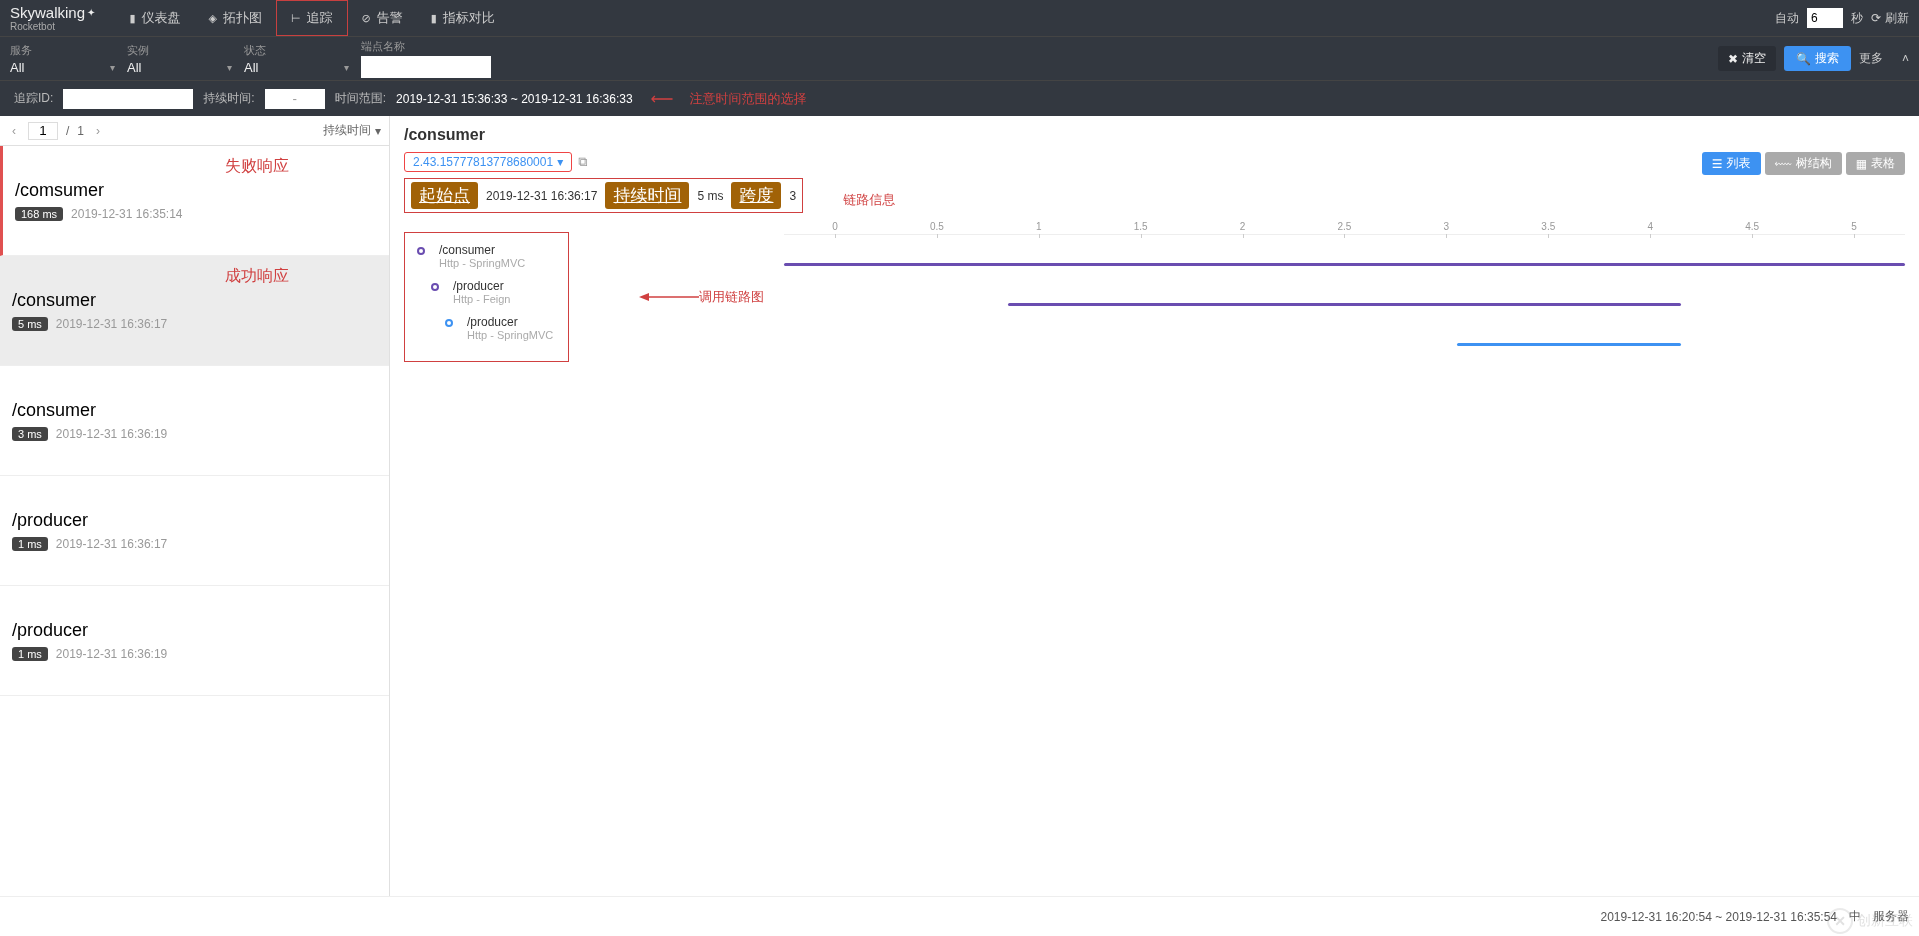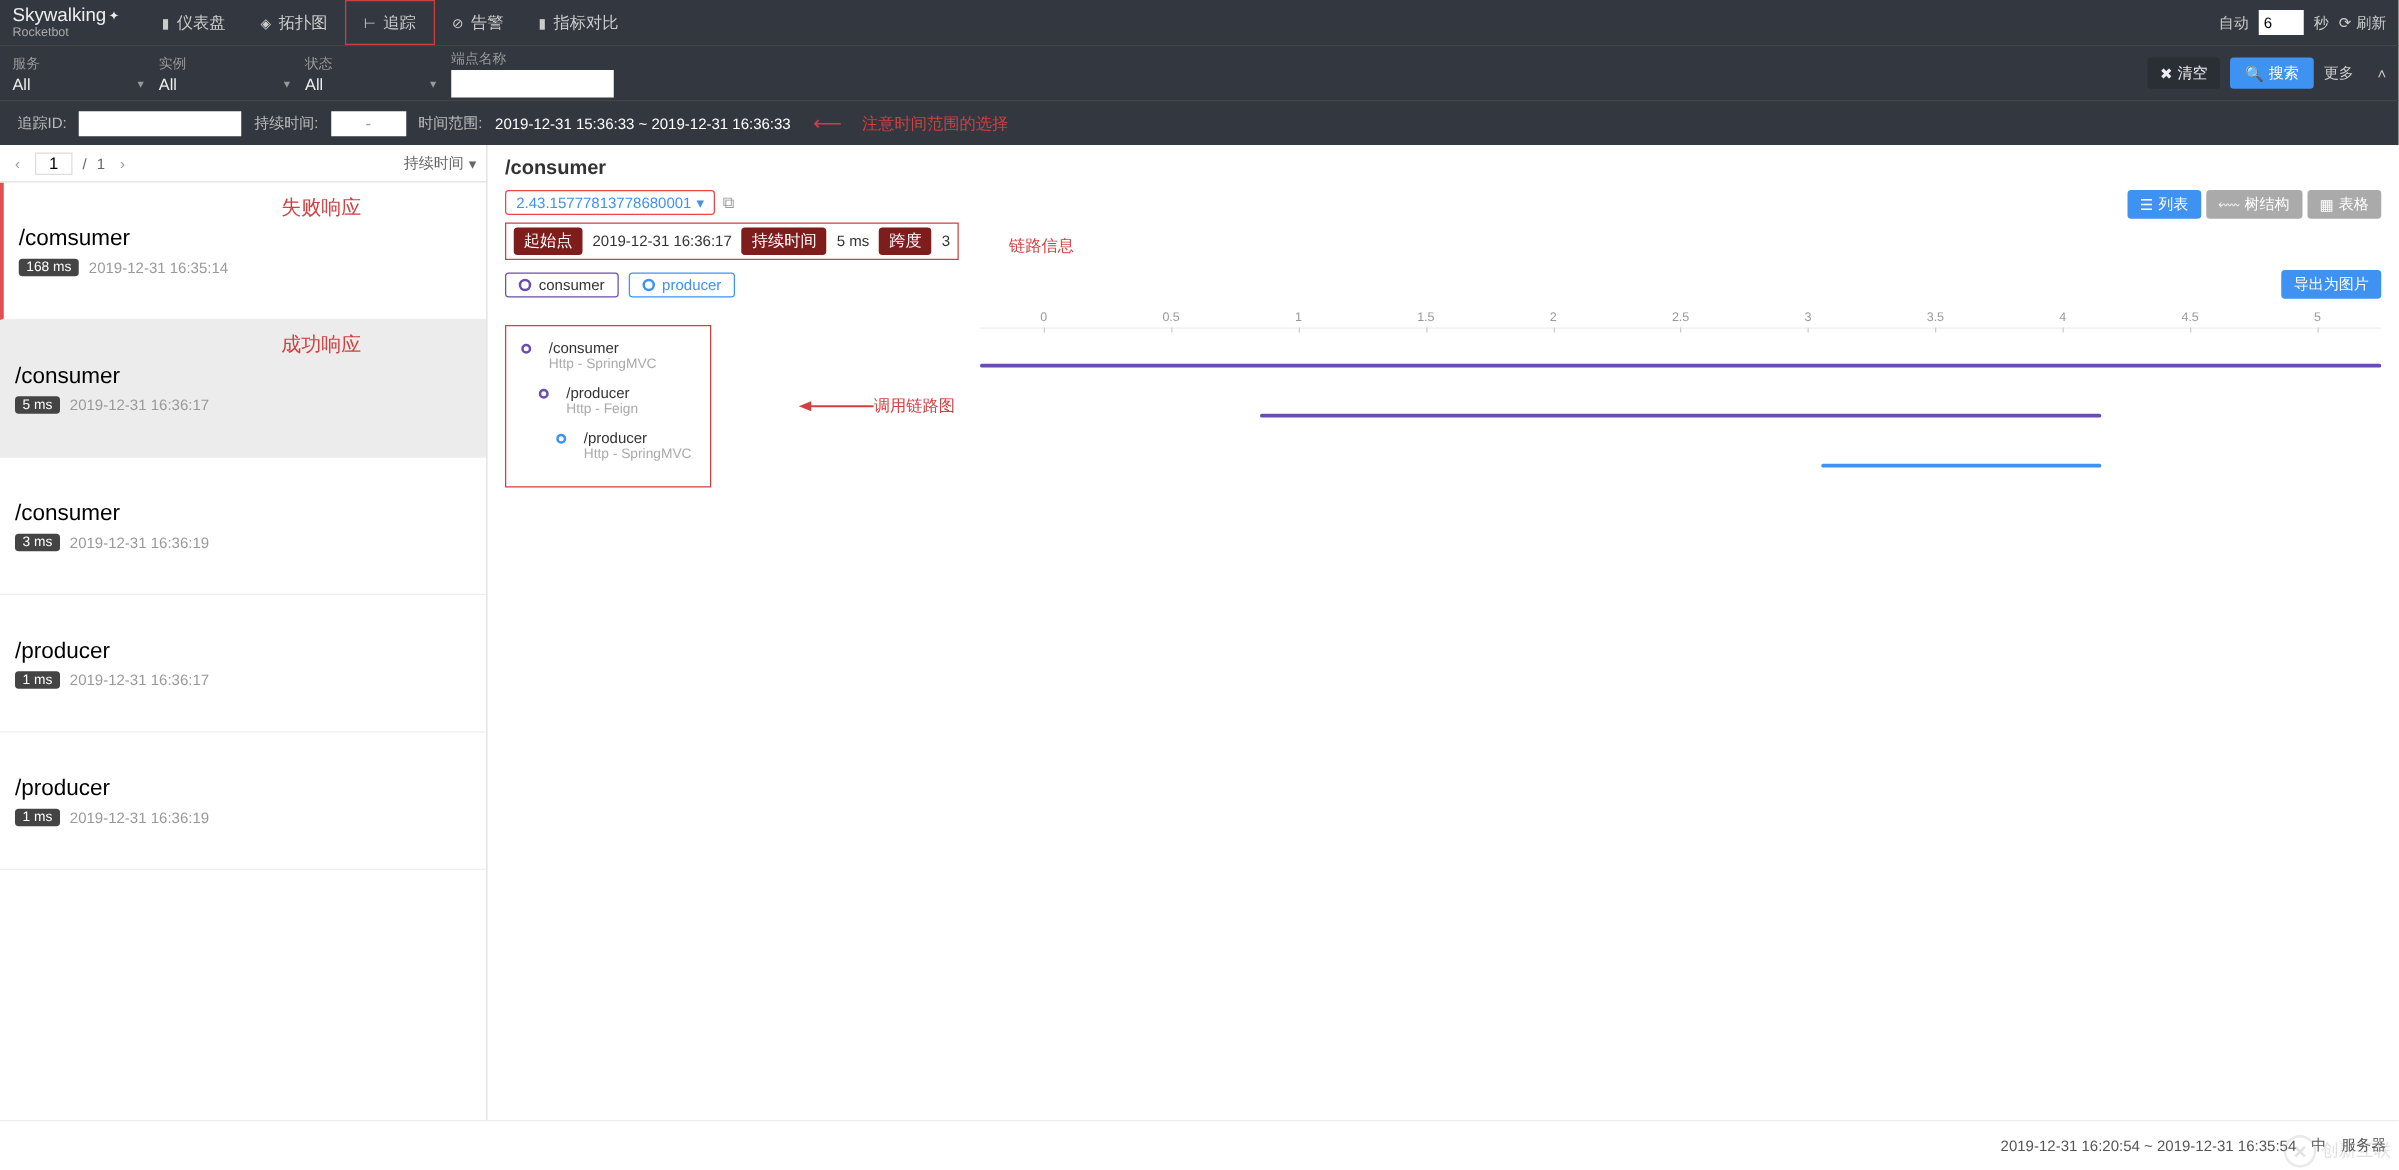--- a/index.html
+++ b/index.html
@@ -60,21 +60,21 @@
 .duration-badge { background: #444; color: #fff; padding: 1px 6px; border-radius: 3px; font-size: 11px; }
 .trace-annotation { position: absolute; right: 100px; top: 10px; color: #d04040; font-size: 16px; }
 
 
 .detail { flex: 1; padding: 10px 14px; overflow: auto; position: relative; }
 .detail-title { font-size: 16px; font-weight: 600; margin-bottom: 8px; }
 .trace-id-row { display: flex; align-items: center; gap: 6px; margin-bottom: 6px; }
 .trace-id-select { border: 1px solid #ef4444; color: #3d92f2; padding: 2px 8px; font-size: 12px; border-radius: 3px; display: flex; align-items: center; gap: 4px; }
 .copy-icon { color: #999; cursor: pointer; }
 .info-row { display: flex; align-items: center; gap: 8px; border: 1px solid #d04040; padding: 3px 6px; width: fit-content; margin-bottom: 8px; }
-.info-badge { background: #7f1d1d; color: #fff; padding: 2px 8px; border-radius: 3px; font-size: 13px; }
+.info-badge { background: #a16207; color: #fff; padding: 2px 8px; border-radius: 3px; font-size: 17px; text-decoration: underline; }
 .info-val { font-size: 12px; color: #333; }
 .info-annotation { color: #d04040; margin-left: 40px; font-size: 13px; }
 
 .view-tabs { position: absolute; right: 14px; top: 36px; display: flex; gap: 4px; }
 .view-tab { padding: 3px 10px; font-size: 12px; border-radius: 3px; cursor: pointer; display: flex; align-items: center; gap: 4px; }
 .view-tab.active { background: #3d92f2; color: #fff; }
 .view-tab.inactive { background: #aaa; color: #fff; }
 
 .legend-row { display: flex; align-items: center; gap: 8px; margin-bottom: 10px; }
 .legend-item { border: 1px solid; padding: 2px 10px; font-size: 12px; border-radius: 3px; display: flex; align-items: center; gap: 6px; }
@@ -288,31 +288,20 @@
       <span class="view-tab inactive">
           <span>⬳</span>
           <span>树结构</span>
         </span>
       <span class="view-tab inactive">
           <span>▦</span>
           <span>表格</span>
         </span>
     </div>
 
-    <div class="legend-row">
-      <span class="legend-item" style="border-color:#6a4db0;color:#333">
-          <span class="legend-dot" style="border-color:#6a4db0"></span>
-          <span>consumer</span>
-        </span>
-      <span class="legend-item" style="border-color:#3d92f2;color:#3d92f2">
-          <span class="legend-dot" style="border-color:#3d92f2"></span>
-          <span>producer</span>
-        </span>
-      <span class="export-btn">导出为图片</span>
-    </div>
 
     <div class="chart-area">
       <div style="display:flex;align-items:center;">
         <div class="span-tree">
           <div class="span-node lvl0">
             <span class="node-dot" style="border-color:#6a4db0"></span>
             <div class="name">/consumer</div>
             <div class="proto">Http - SpringMVC</div>
           </div>
           <div class="span-node lvl1">

